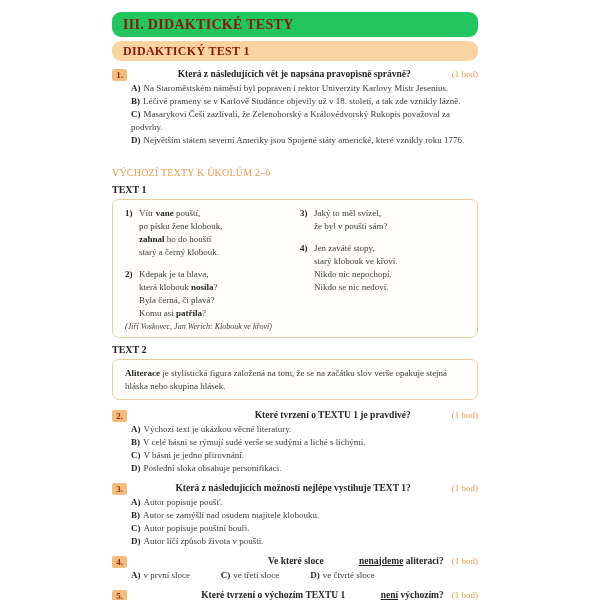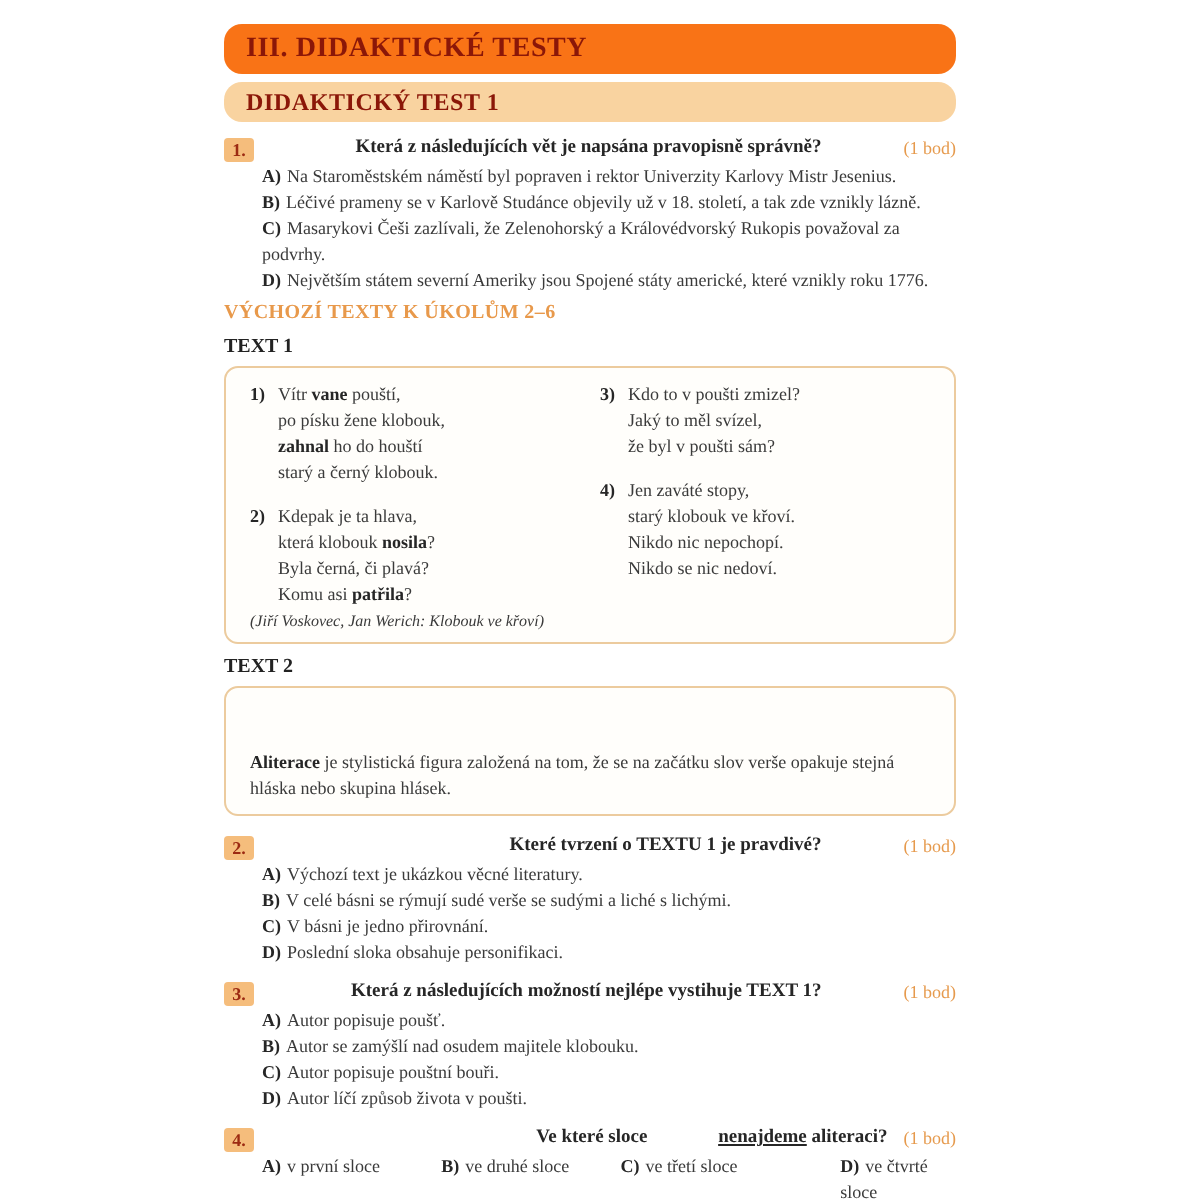--- a/index.html
+++ b/index.html
@@ -4,54 +4,54 @@
 <style>
   html,body{margin:0;padding:0;}
   body{
     width:600px;height:600px;background:#ffffff;
     font-family:"Liberation Serif","DejaVu Serif",serif;
     color:#3a3a3a;position:relative;overflow:hidden;
   }
   .page{position:absolute;left:112px;top:12px;width:366px;}
 
   .bar{border-radius:9px;color:#8b1708;font-weight:bold;}
-  .bar-main{background:#f97316;font-size:14px;padding:5px 11px 4px 11px;letter-spacing:.3px;}
+  .bar-main{background:#22c55e;font-size:14px;padding:5px 11px 4px 11px;letter-spacing:.3px;}
   .bar-sub{background:#f9d3a0;font-size:12px;padding:3px 11px 2px 11px;margin-top:4px;letter-spacing:.3px;}
 
   .question{margin-top:7px;}
   .q-head{display:flex;align-items:flex-start;}
   .q-num{
     flex:0 0 auto;background:#f5bd7c;color:#9c2a12;font-weight:bold;
     font-size:9px;line-height:12px;min-width:13px;text-align:center;
     border-radius:2px;margin-right:6px;margin-top:1px;padding:0 1px;
   }
   .q-text{flex:1 1 auto;font-weight:bold;font-size:9.5px;line-height:13px;color:#262626;text-align:right;}
   .q-text .u{text-decoration:underline;padding-left:33px;}
   .q-points{flex:0 0 auto;color:#e69a4d;font-size:9px;line-height:13px;margin-left:8px;}
   .options{margin-left:19px;margin-top:1px;}
   .option{font-size:9px;line-height:13px;color:#3a3a3a;}
   .opt-label{font-weight:bold;color:#262626;margin-right:3px;}
   .options-row{display:grid;grid-template-columns:1.55fr 1.55fr 1.9fr 1fr;}
 
-  .src-heading{color:#e8994b;font-weight:bold;font-size:10px;margin-top:4px;letter-spacing:.2px;}
+  .src-heading{color:#e8994b;font-weight:normal;font-size:10px;margin-top:20px;letter-spacing:.2px;}
   .text-label{font-weight:bold;font-size:10px;color:#222;margin-top:6px;}
 
   .src-box{
     border:1px solid #eccb9e;border-radius:7px;background:#fffefb;
     margin-top:4px;padding:7px 12px 6px 12px;
   }
   .poem-grid{display:grid;grid-template-columns:1fr 1fr;column-gap:10px;}
   .stanza{position:relative;padding-left:14px;margin-bottom:9px;}
   .stanza:last-child{margin-bottom:0;}
   .snum{position:absolute;left:0;top:0;font-weight:bold;font-size:9px;line-height:13px;color:#262626;}
   .pline{font-size:9px;line-height:13px;color:#3a3a3a;}
   .pline b{color:#262626;}
   .attribution{font-style:italic;font-size:8px;color:#3a3a3a;margin-top:2px;}
 
-  .def-text{font-size:9px;line-height:13px;color:#3a3a3a;margin-top:24px;}
+  .def-text{font-size:9px;line-height:13px;color:#3a3a3a;}
   .def-text b{color:#262626;}
 </style>
 </head>
 <body>
 
 <div class="page">
 
   <div class="bar bar-main">
     <span>III. DIDAKTICKÉ TESTY</span>
   </div>
@@ -90,21 +90,20 @@
           <span class="snum">2)</span>
           <div class="pline"><span>Kdepak je ta hlava,</span></div>
           <div class="pline"><span>která klobouk </span><b>nosila</b><span>?</span></div>
           <div class="pline"><span>Byla černá, či plavá?</span></div>
           <div class="pline"><span>Komu asi </span><b>patřila</b><span>?</span></div>
         </div>
       </div>
       <div>
         <div class="stanza">
           <span class="snum">3)</span>
-          <div class="pline"><span>Kdo to v poušti zmizel?</span></div>
           <div class="pline"><span>Jaký to měl svízel,</span></div>
           <div class="pline"><span>že byl v poušti sám?</span></div>
         </div>
         <div class="stanza">
           <span class="snum">4)</span>
           <div class="pline"><span>Jen zaváté stopy,</span></div>
           <div class="pline"><span>starý klobouk ve křoví.</span></div>
           <div class="pline"><span>Nikdo nic nepochopí.</span></div>
           <div class="pline"><span>Nikdo se nic nedoví.</span></div>
         </div>
@@ -147,21 +146,20 @@
   </div>
 
   <div class="question">
     <div class="q-head">
       <span class="q-num">4.</span>
       <span class="q-text"><span>Ve které sloce </span><span class="u">nenajdeme</span><span> aliteraci?</span></span>
       <span class="q-points">(1 bod)</span>
     </div>
     <div class="options options-row">
       <div class="option"><span class="opt-label">A)</span><span>v první sloce</span></div>
-      <div class="option"><span class="opt-label">B)</span><span>ve druhé sloce</span></div>
       <div class="option"><span class="opt-label">C)</span><span>ve třetí sloce</span></div>
       <div class="option"><span class="opt-label">D)</span><span>ve čtvrté sloce</span></div>
     </div>
   </div>
 
   <div class="question">
     <div class="q-head">
       <span class="q-num">5.</span>
       <span class="q-text"><span>Které tvrzení o výchozím TEXTU 1 </span><span class="u">není</span><span> výchozím?</span></span>
       <span class="q-points">(1 bod)</span>

